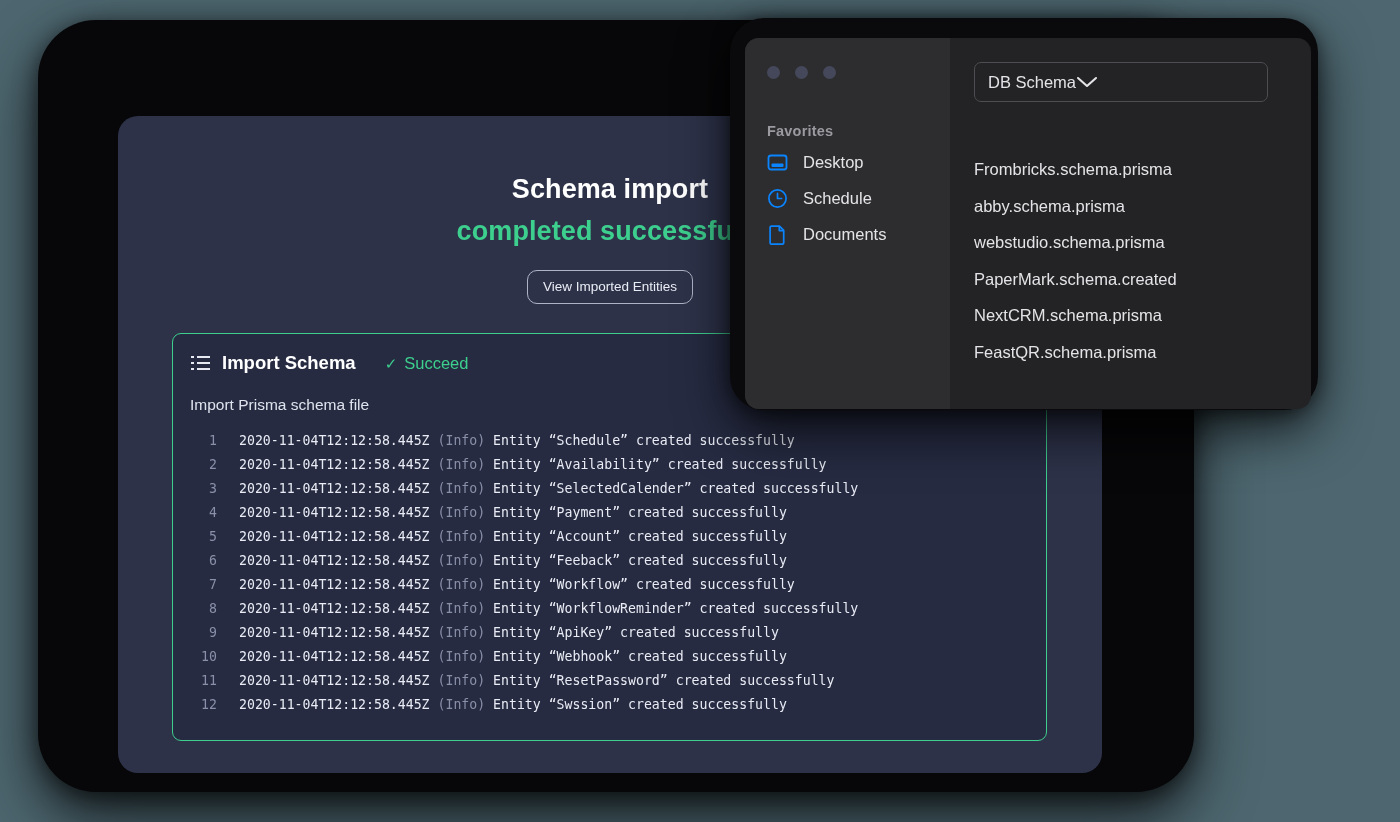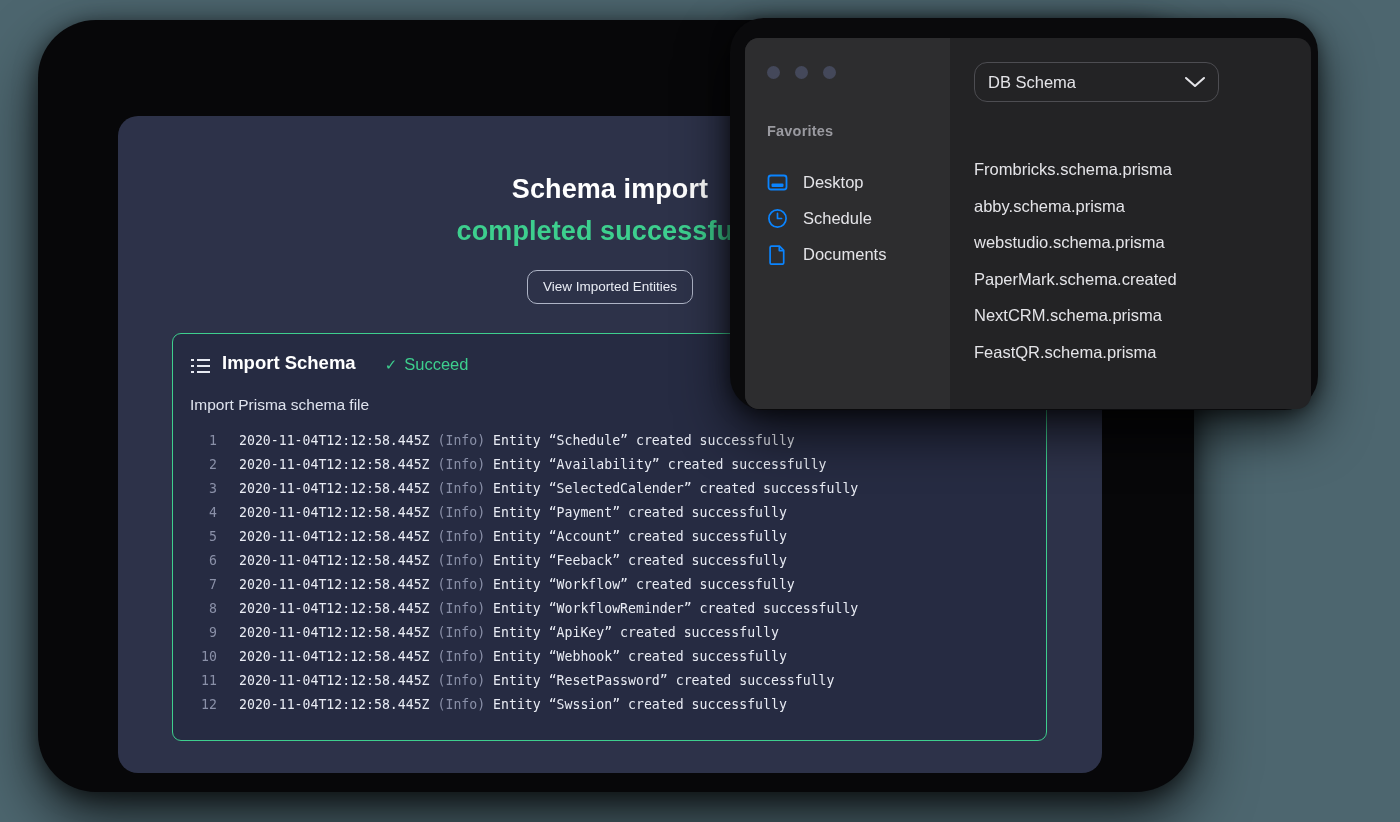--- a/index.html
+++ b/index.html
@@ -58,21 +58,21 @@
   .import-panel {
     position: absolute;
     left: 54px; top: 217px;
     width: 875px; height: 408px;
     background: #262b42;
     border: 1px solid #3ecf8e;
     border-radius: 9px;
     overflow: hidden;
   }
   .ip-head {
-    display: flex; align-items: flex-end;
+    display: flex; align-items: center;
     padding: 18px 0 0 18px;
     gap: 12px;
   }
   .list-icon { width: 19px; height: 15px; position: relative; display: block; }
   .list-icon i {
     position: absolute; left: 0; height: 2.4px; width: 3px;
     background: #e7eaf2; border-radius: 0;
   }
   .list-icon b {
     position: absolute; left: 6px; height: 2.4px; width: 13px;
@@ -122,35 +122,35 @@
   }
   .fd-side {
     width: 205px; height: 100%;
     background: #2d2d2f;
     padding: 28px 0 0 22px;
   }
   .dots { display: flex; gap: 15px; margin-bottom: 44px; }
   .dot { width: 13px; height: 13px; border-radius: 50%; background: #44485a; }
   .fav-label {
     font-size: 14.5px; font-weight: bold; color: #9a9aa0;
-    margin-bottom: 25px; letter-spacing: .2px;
+    margin-bottom: 5px; letter-spacing: .2px;
   }
   .fav-item { display: flex; align-items: center; gap: 15px; height: 36px; cursor: pointer; }
   .fav-item .ficon { width: 21px; height: 21px; display: block; flex: 0 0 21px; }
   .fav-item .flabel { font-size: 16.5px; color: #e4e4e8; }
 
   .fd-main { flex: 1; padding: 24px 22px 0 24px; }
   .fd-select {
-    width: 245px; height: 40px;
+    width: 294px; height: 40px;
     border: 1px solid #4d4d52;
-    border-radius: 13px;
+    border-radius: 7px;
     background: #232325;
     display: flex; align-items: center;
     padding: 0 12px 0 13px;
-    justify-content: space-between;
+    justify-content: flex-start;
     cursor: pointer;
   }
   .fd-select .sel-val { font-size: 16.5px; color: #e4e4e8; }
   .fd-files { margin-top: 49px; }
   .fd-file {
     font-size: 16.5px; color: #e4e4e8;
     height: 36.5px; line-height: 36.5px;
     cursor: pointer; white-space: nowrap;
   }
 </style>

